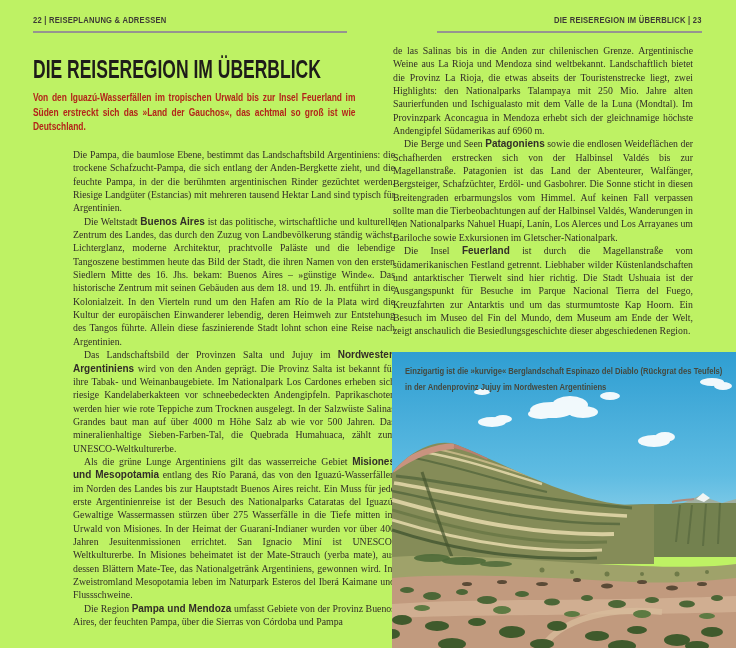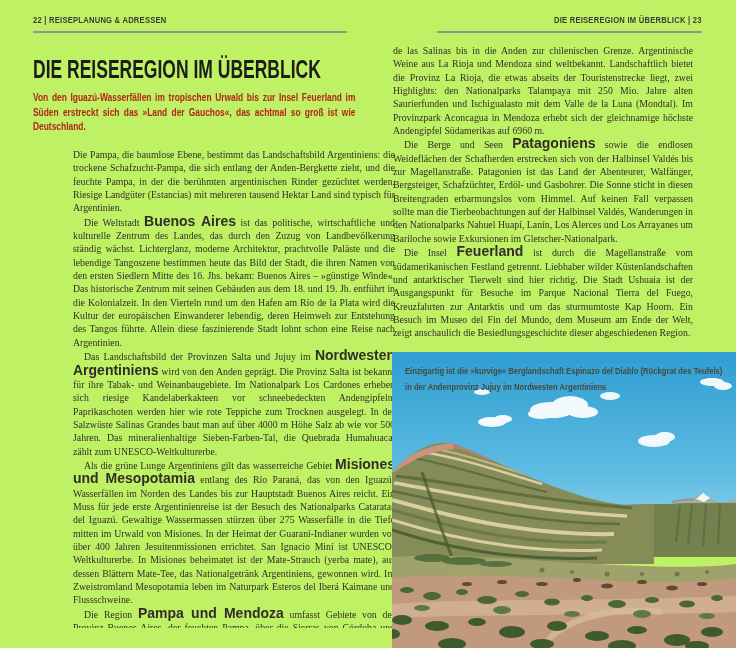--- a/index.html
+++ b/index.html
@@ -21,21 +21,21 @@
          font-family:"Liberation Sans",sans-serif;font-weight:bold;
          font-size:10.5px;line-height:14.5px;text-align:justify;
          transform:scaleX(.8);transform-origin:left top;}
   
   .col{position:absolute;overflow:hidden;}
   .col-left{left:33px;top:148px;width:322px;max-height:480px;margin-left:40px;}
   .col-right{left:393px;top:44px;width:300px;max-height:307px;}
   .para{margin:0;font-size:9.8px;line-height:13.35px;color:#322d28;
         text-align:justify;hyphens:auto;-webkit-hyphens:auto;}
   .para.indent{text-indent:11px;}
-  .bt{font-family:"Liberation Sans",sans-serif;font-weight:bold;font-size:14px;}
+  .bt{font-family:"Liberation Sans",sans-serif;font-weight:bold;font-size:10px;}
   .it{}
   
   .photo{position:absolute;left:392px;top:352px;width:344px;height:296px;}
   .photo svg{display:block;width:344px;height:296px;}
   .caption{position:absolute;left:405px;top:364px;font-family:"Liberation Sans",sans-serif;
            font-weight:bold;font-size:9px;line-height:15.5px;
            transform:scaleX(.85);transform-origin:left top;}
   .caption div{white-space:nowrap;}
 </style>
 </head>

